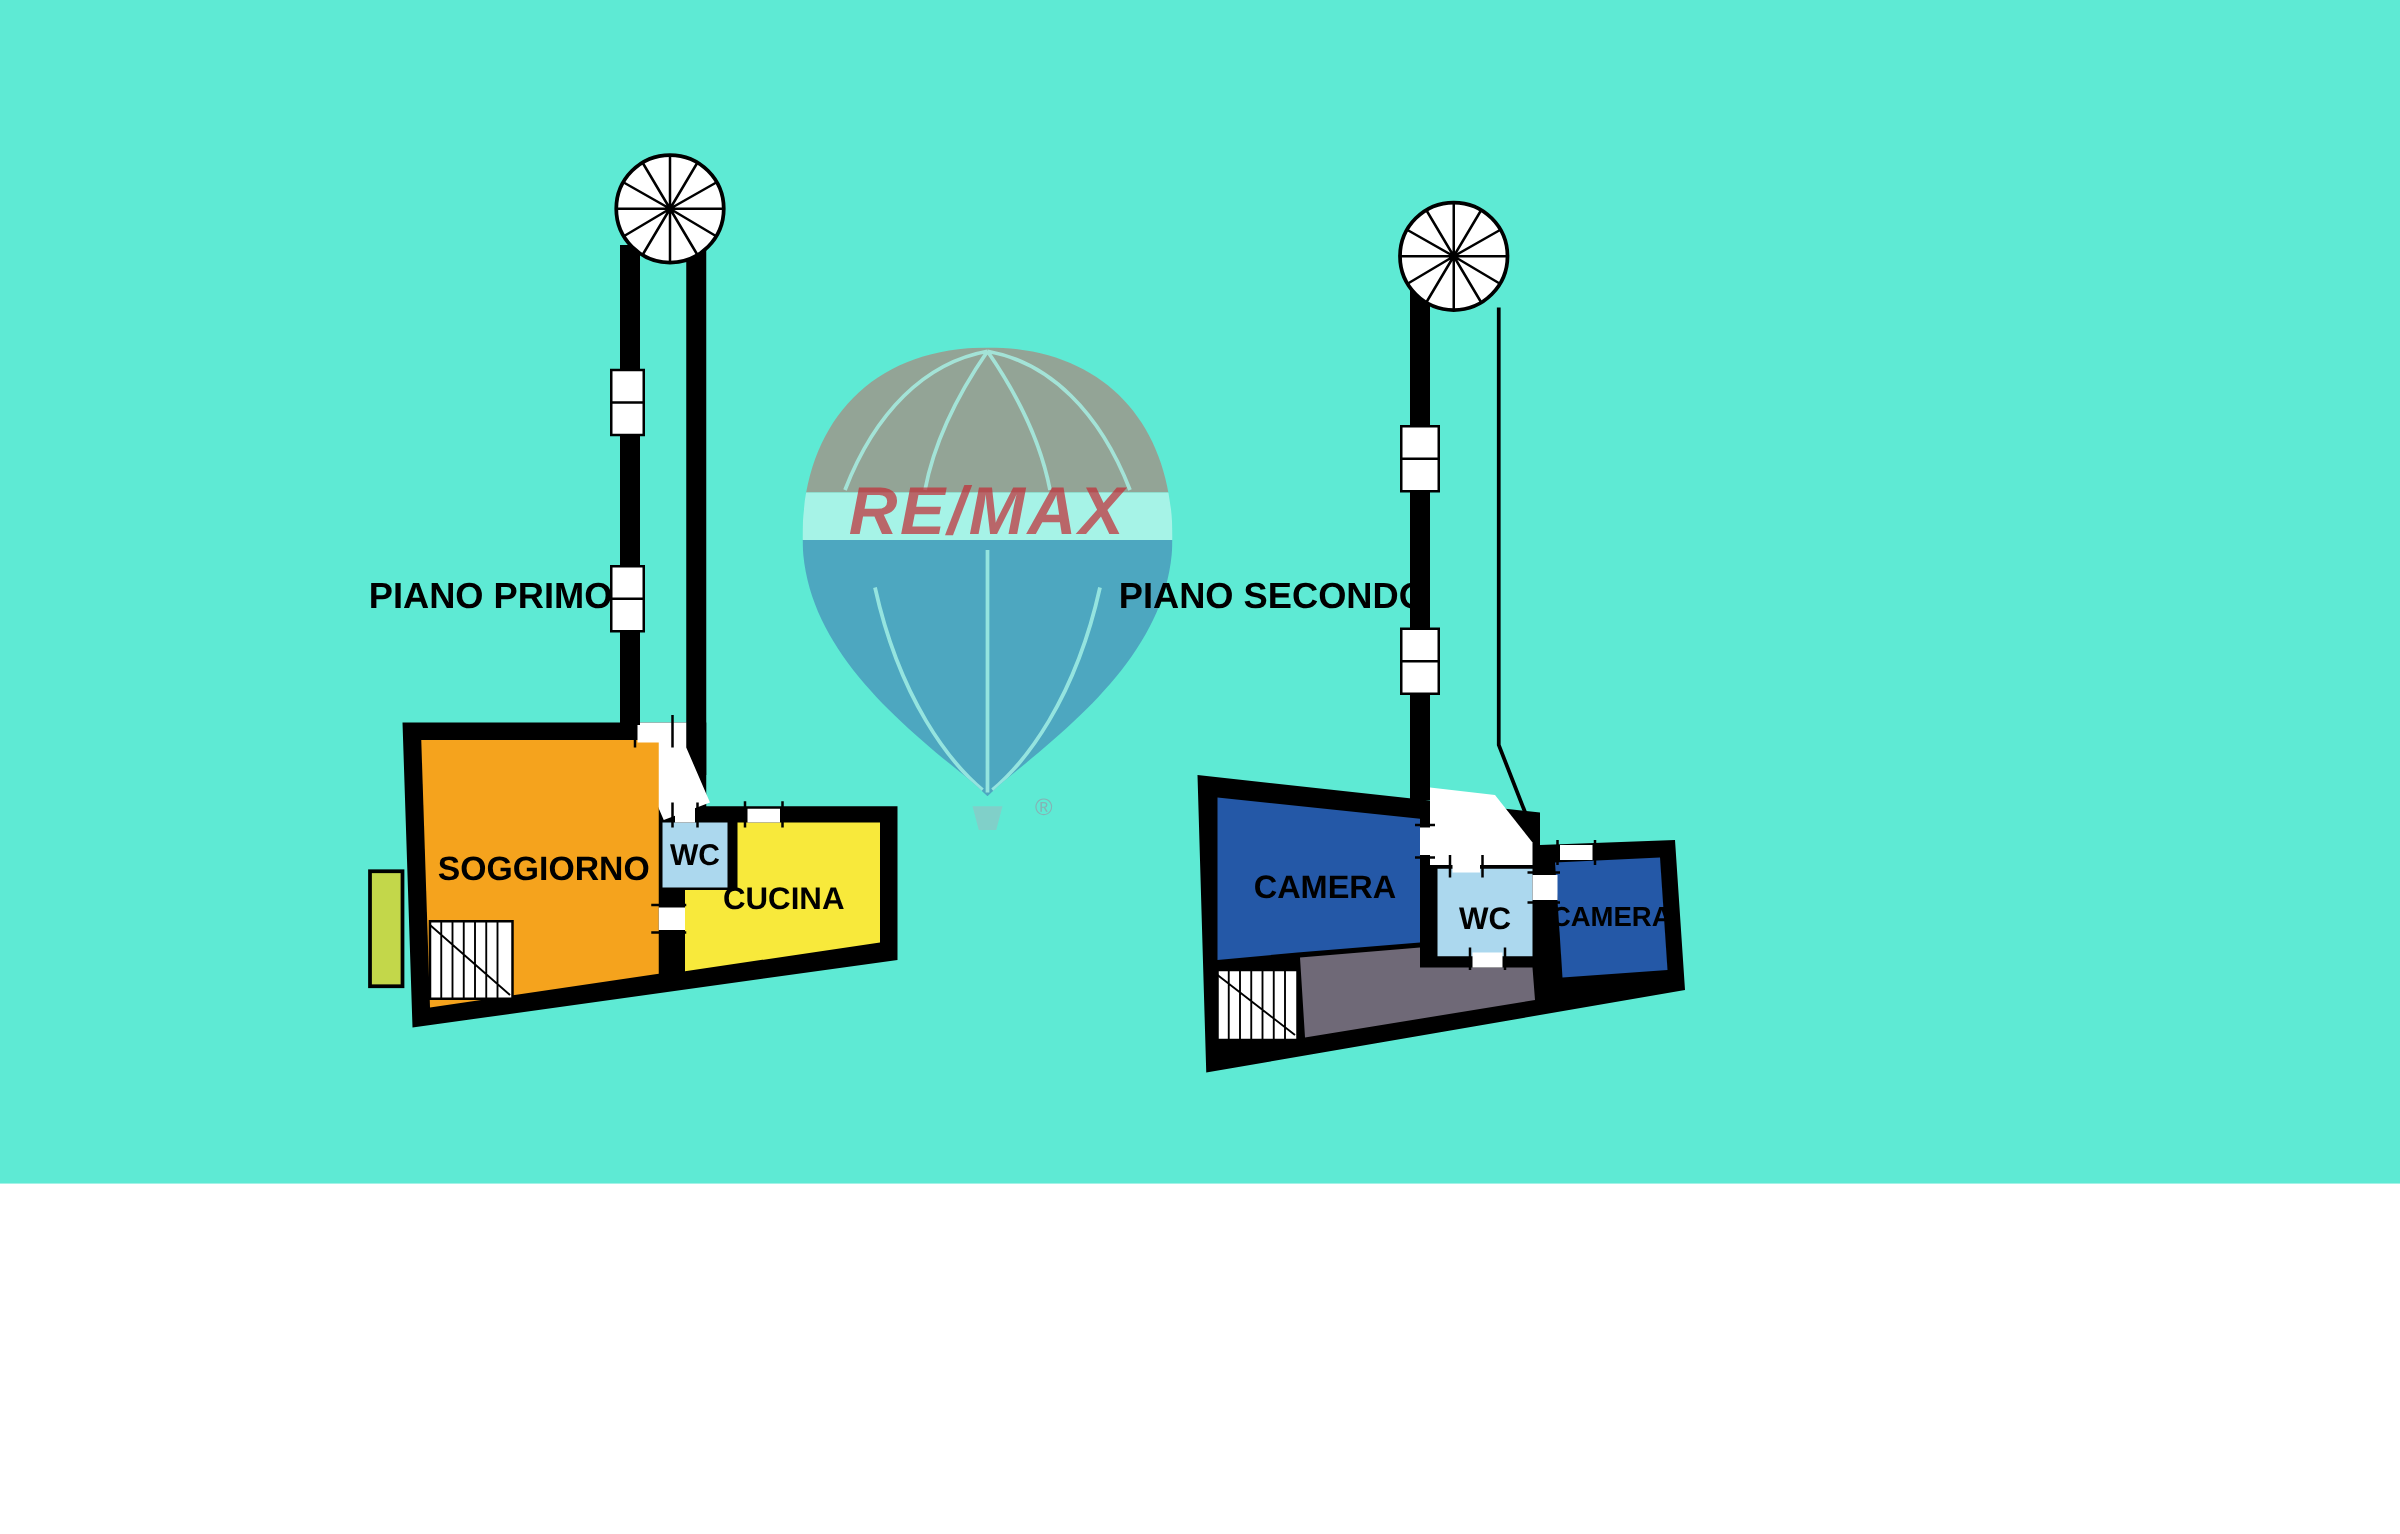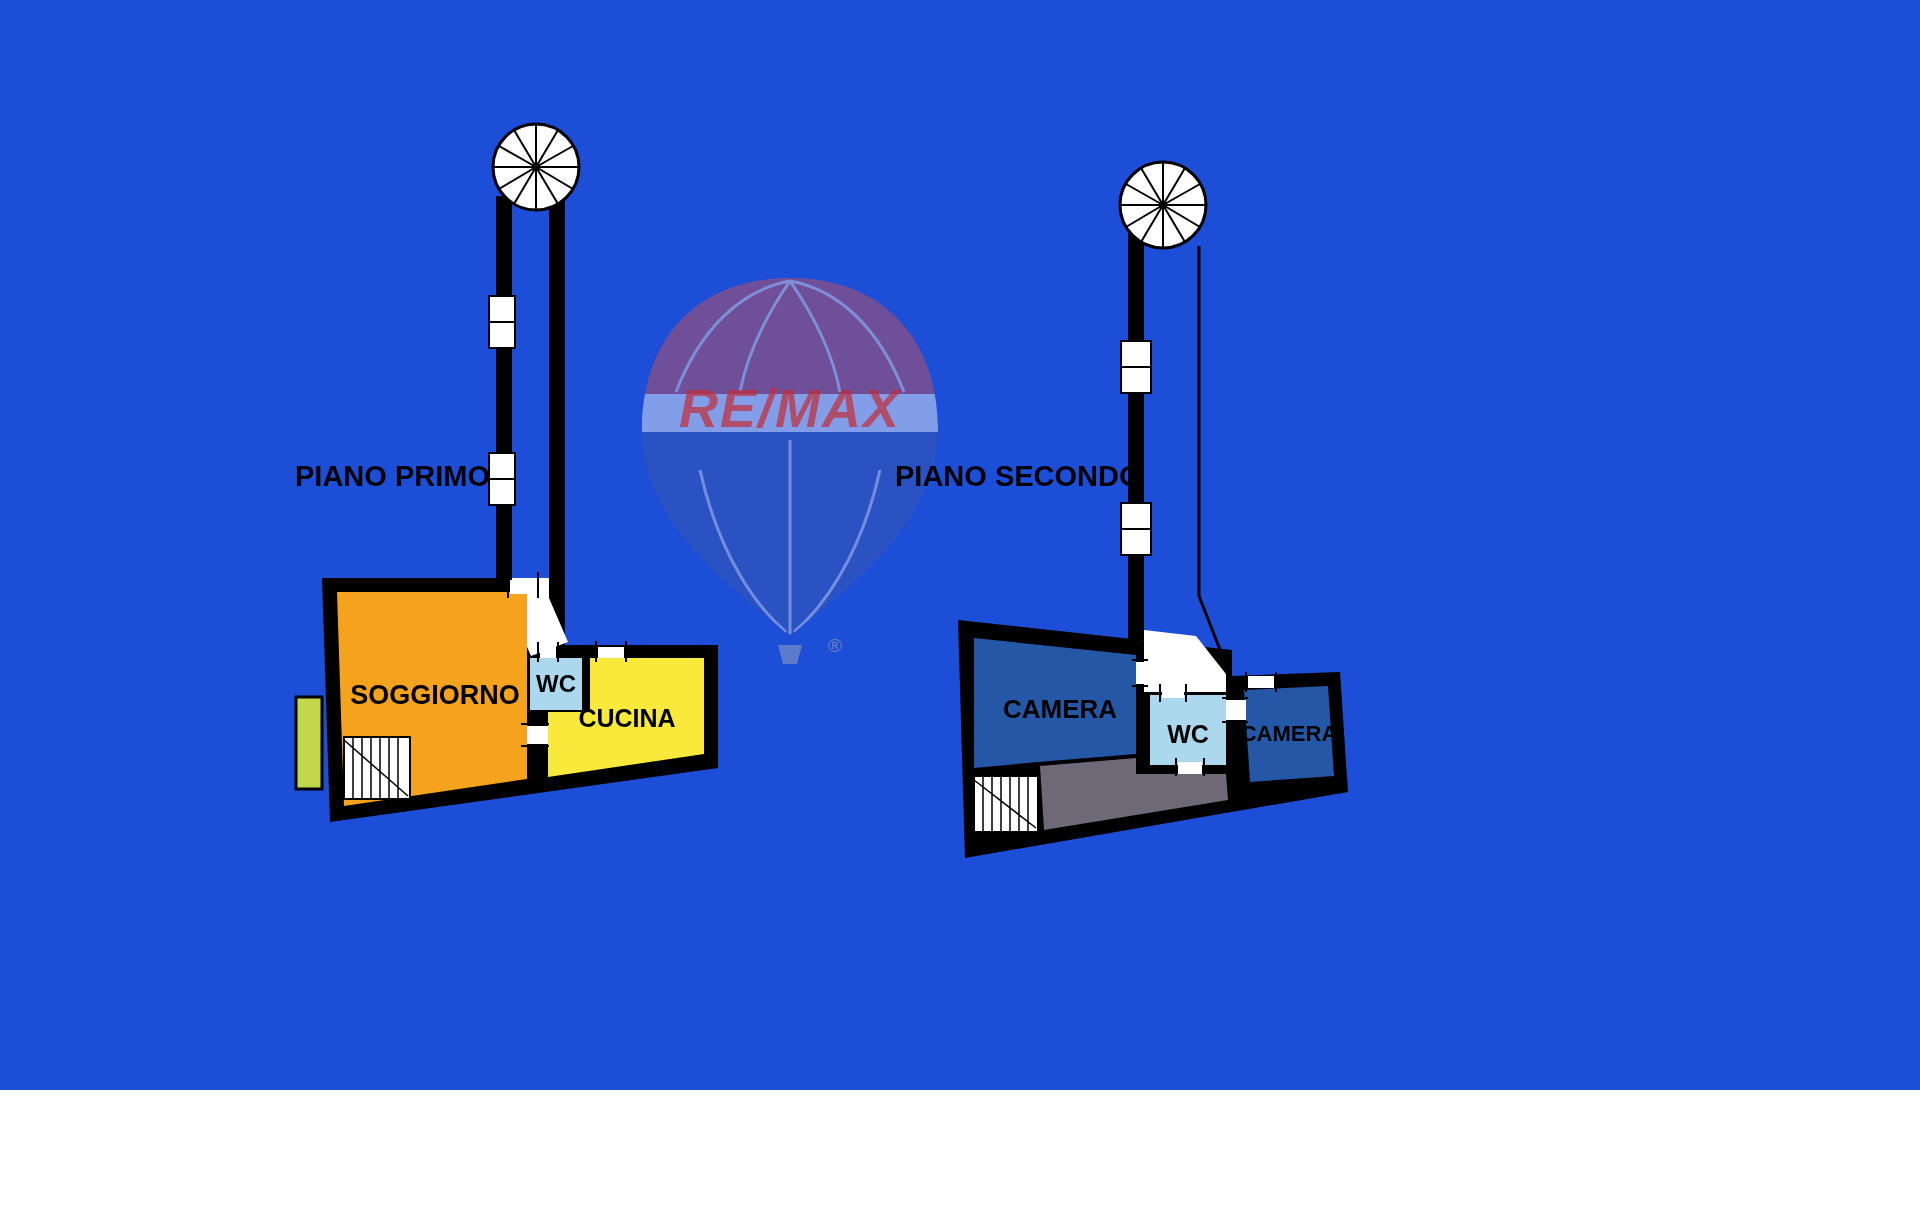--- a/index.html
+++ b/index.html
@@ -3,22 +3,22 @@
 <meta charset="utf-8">
 <style>
   html, body {
     margin: 0;
     padding: 0;
     background: #ffffff;
   }
   .canvas {
     position: relative;
     width: 1920px;
-    height: 1090px;
-    background: #1d4ed8;
+    height: 947px;
+    background: #5eead4;
     overflow: hidden;
     font-family: "Liberation Sans", sans-serif;
   }
   svg { display: block; }
   .plan-title {
     font-family: "Liberation Sans", sans-serif;
     font-size: 29px;
     font-weight: bold;
     fill: #000000;
   }

